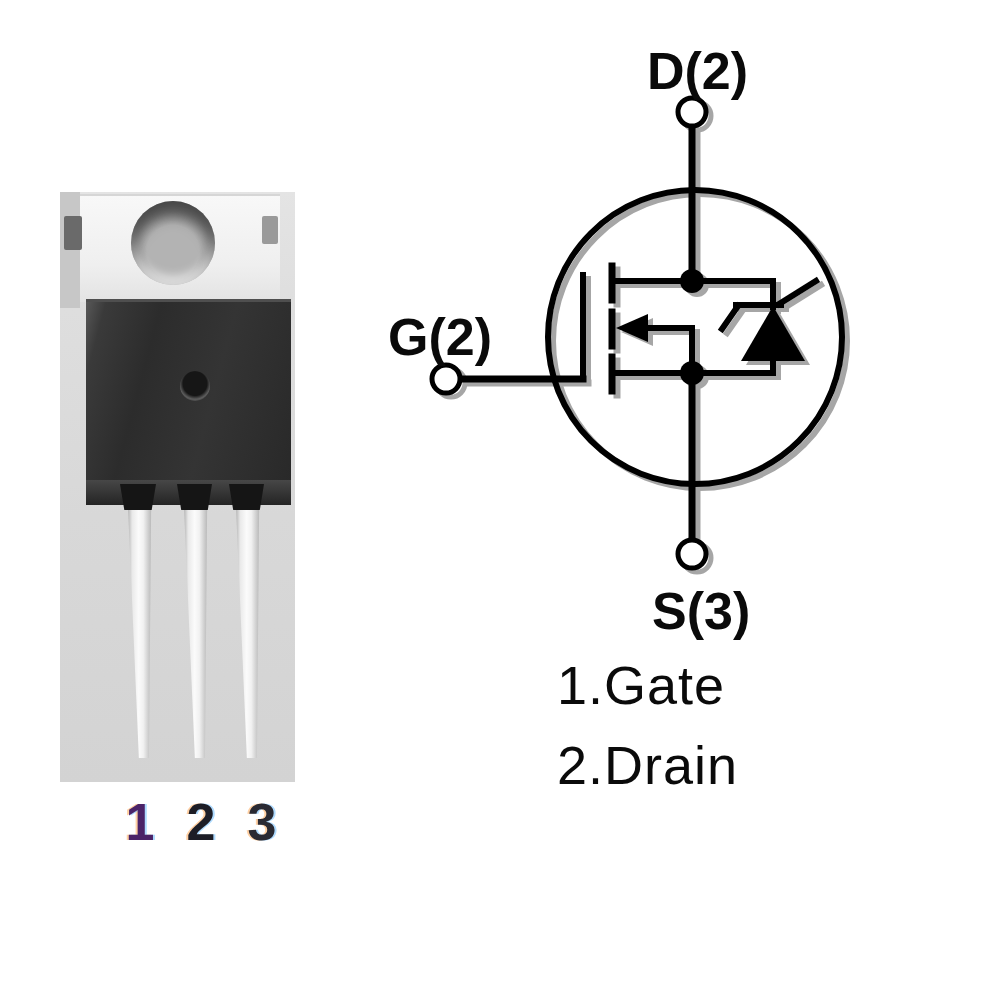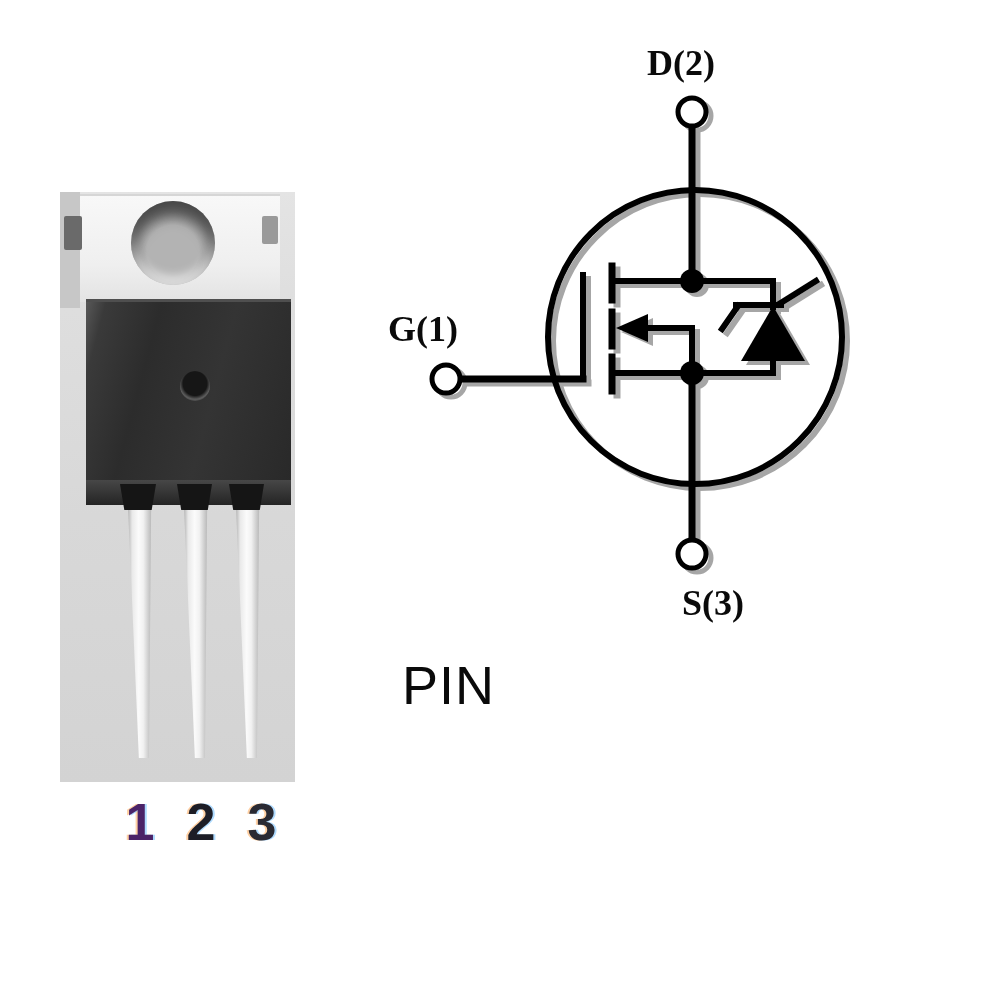--- a/index.html
+++ b/index.html
@@ -36,24 +36,24 @@
   
   .pin-num{position:absolute;top:796px;font-size:52px;font-weight:700;line-height:1;
            transform:translateX(-50%);
            text-shadow:2px 0 0 rgba(110,190,255,.55), -2px 0 0 rgba(255,150,50,.45);}
   .pn1{left:140px;color:#4b2368;}
   .pn2{left:201px;color:#1d1d26;}
   .pn3{left:262px;color:#2a2a33;}
 
   
   .schem{position:absolute;left:0;top:0;}
-  .slabel{position:absolute;font-weight:700;font-size:36px;line-height:1;white-space:nowrap;font-family:Liberation Serif, serif;}
+  .slabel{position:absolute;font-weight:700;font-size:52px;line-height:1;white-space:nowrap;}
   .lbl-d{left:647px;top:45px;}
   .lbl-g{left:388px;top:311px;}
-  .lbl-s{left:682px;top:585px;}
+  .lbl-s{left:652px;top:585px;}
 
   
   .legend-text{position:absolute;font-size:54px;line-height:1;white-space:nowrap;letter-spacing:1px;}
   .lg-pin{left:402px;top:658px;}
   .lg-1{left:557px;top:658px;}
   .lg-2{left:557px;top:738px;}
   .lg-3{left:557px;top:820px;}
   .lg-pkg{left:559px;top:910px;font-size:48px;letter-spacing:0;}
 </style>
 </head>
@@ -112,18 +112,19 @@
     </defs>
     <g transform="translate(5,4)" color="#a6a6a6">
         <use href="#schem-art"></use>
       </g>
     <g color="#000000">
         <use href="#schem-art"></use>
       </g>
   </svg>
 
   <div class="slabel lbl-d">D(2)</div>
-  <div class="slabel lbl-g">G(1)</div>
+  <div class="slabel lbl-g">G(2)</div>
   <div class="slabel lbl-s">S(3)</div>
 
-  <div class="legend-text lg-pin">PIN</div>
+  <div class="legend-text lg-1">1.Gate</div>
+  <div class="legend-text lg-2">2.Drain</div>
 
 </div>
 
 </body></html>

